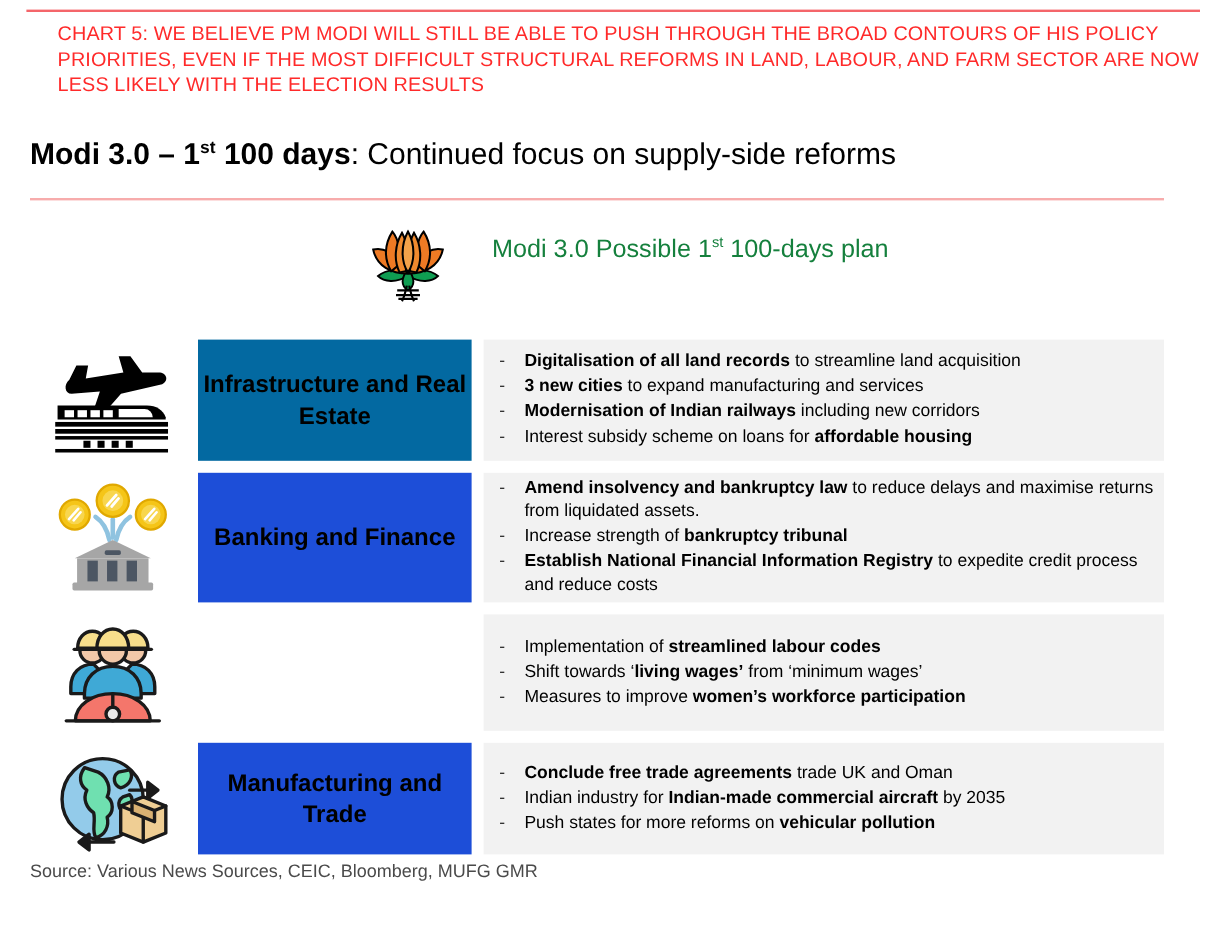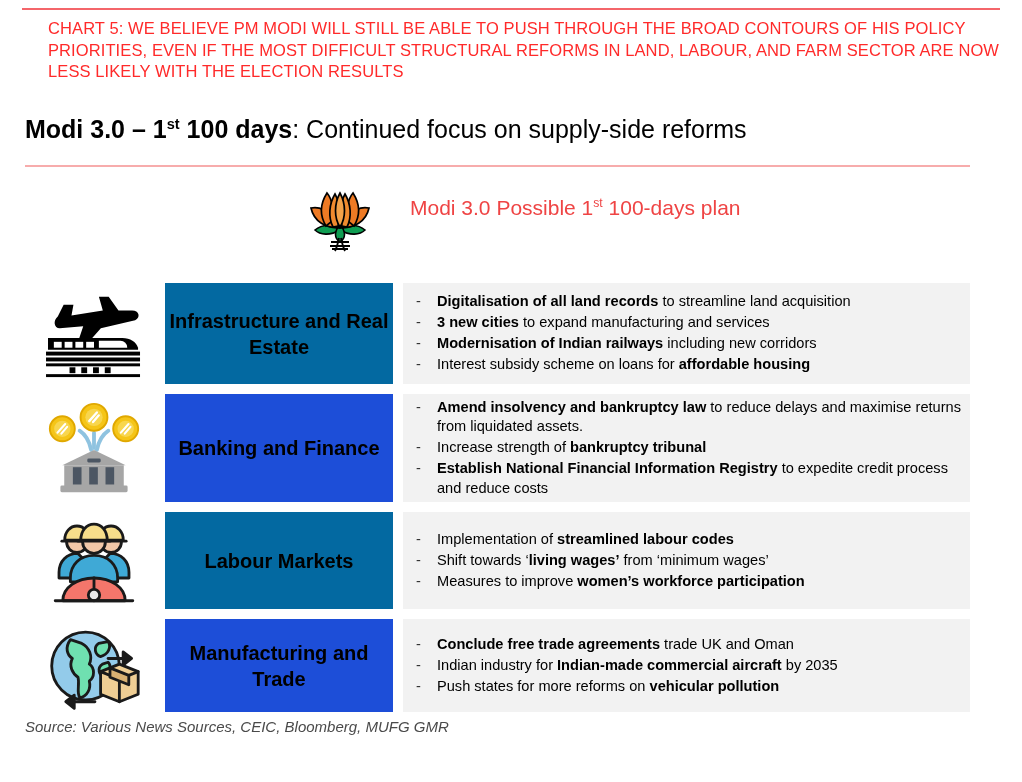--- a/index.html
+++ b/index.html
@@ -79,21 +79,21 @@
     left: 0;
     top: 0;
     width: 80px;
     height: 72px;
   }
   .plan-subtitle {
     position: absolute;
     left: 110px;
     top: 16px;
     font-size: 21px;
-    color: #ef4444;
+    color: #15803d;
     white-space: nowrap;
   }
   .plan-subtitle sup {
     font-size: 0.58em;
     vertical-align: super;
     line-height: 0;
   }
 
   
   .rows {
@@ -176,21 +176,20 @@
 
   .tint-cream { background: #0369a1; }
   .tint-lav   { background: #1d4ed8; }
 
   
   .source {
     position: absolute;
     left: 25px;
     top: 718px;
     font-size: 15px;
-    font-style: italic;
     color: #4A4A4A;
     white-space: nowrap;
   }
 </style>
 </head>
 <body>
 
 <div class="top-rule"></div>
 
 <div class="headline">CHART 5: WE BELIEVE PM MODI WILL STILL BE ABLE TO PUSH THROUGH THE BROAD CONTOURS OF HIS POLICY PRIORITIES, EVEN IF THE MOST DIFFICULT STRUCTURAL REFORMS IN LAND, LABOUR, AND FARM SECTOR ARE NOW LESS LIKELY WITH THE ELECTION RESULTS</div>
@@ -360,23 +359,20 @@
           <path d="M41 26 C41 16 47 9 55 9 C63 9 69 16 69 26 Z" fill="#F7DE8B"></path>
           <path d="M38 27 L72 27"></path>
 
           <path d="M22 90 C22 76 37 66 55 66 C73 66 88 76 88 90 Z" fill="#F4766B"></path>
           <path d="M55 66 L55 78"></path>
           <circle cx="55" cy="84" r="6" fill="#E9E9E9"></circle>
           <path d="M14 90 L96 90"></path>
         </g>
       </svg>
     </div>
-    <div class="label-cell tint-cream">
-      <span>Labour Markets</span>
-    </div>
     <div class="content-cell">
       <div class="bullet">
         <span class="dash">-</span>
         <span class="btext"><span>Implementation of </span><b>streamlined labour codes</b></span>
       </div>
       <div class="bullet">
         <span class="dash">-</span>
         <span class="btext"><span>Shift towards ‘</span><b>living wages’</b><span> from ‘minimum wages’</span></span>
       </div>
       <div class="bullet">

